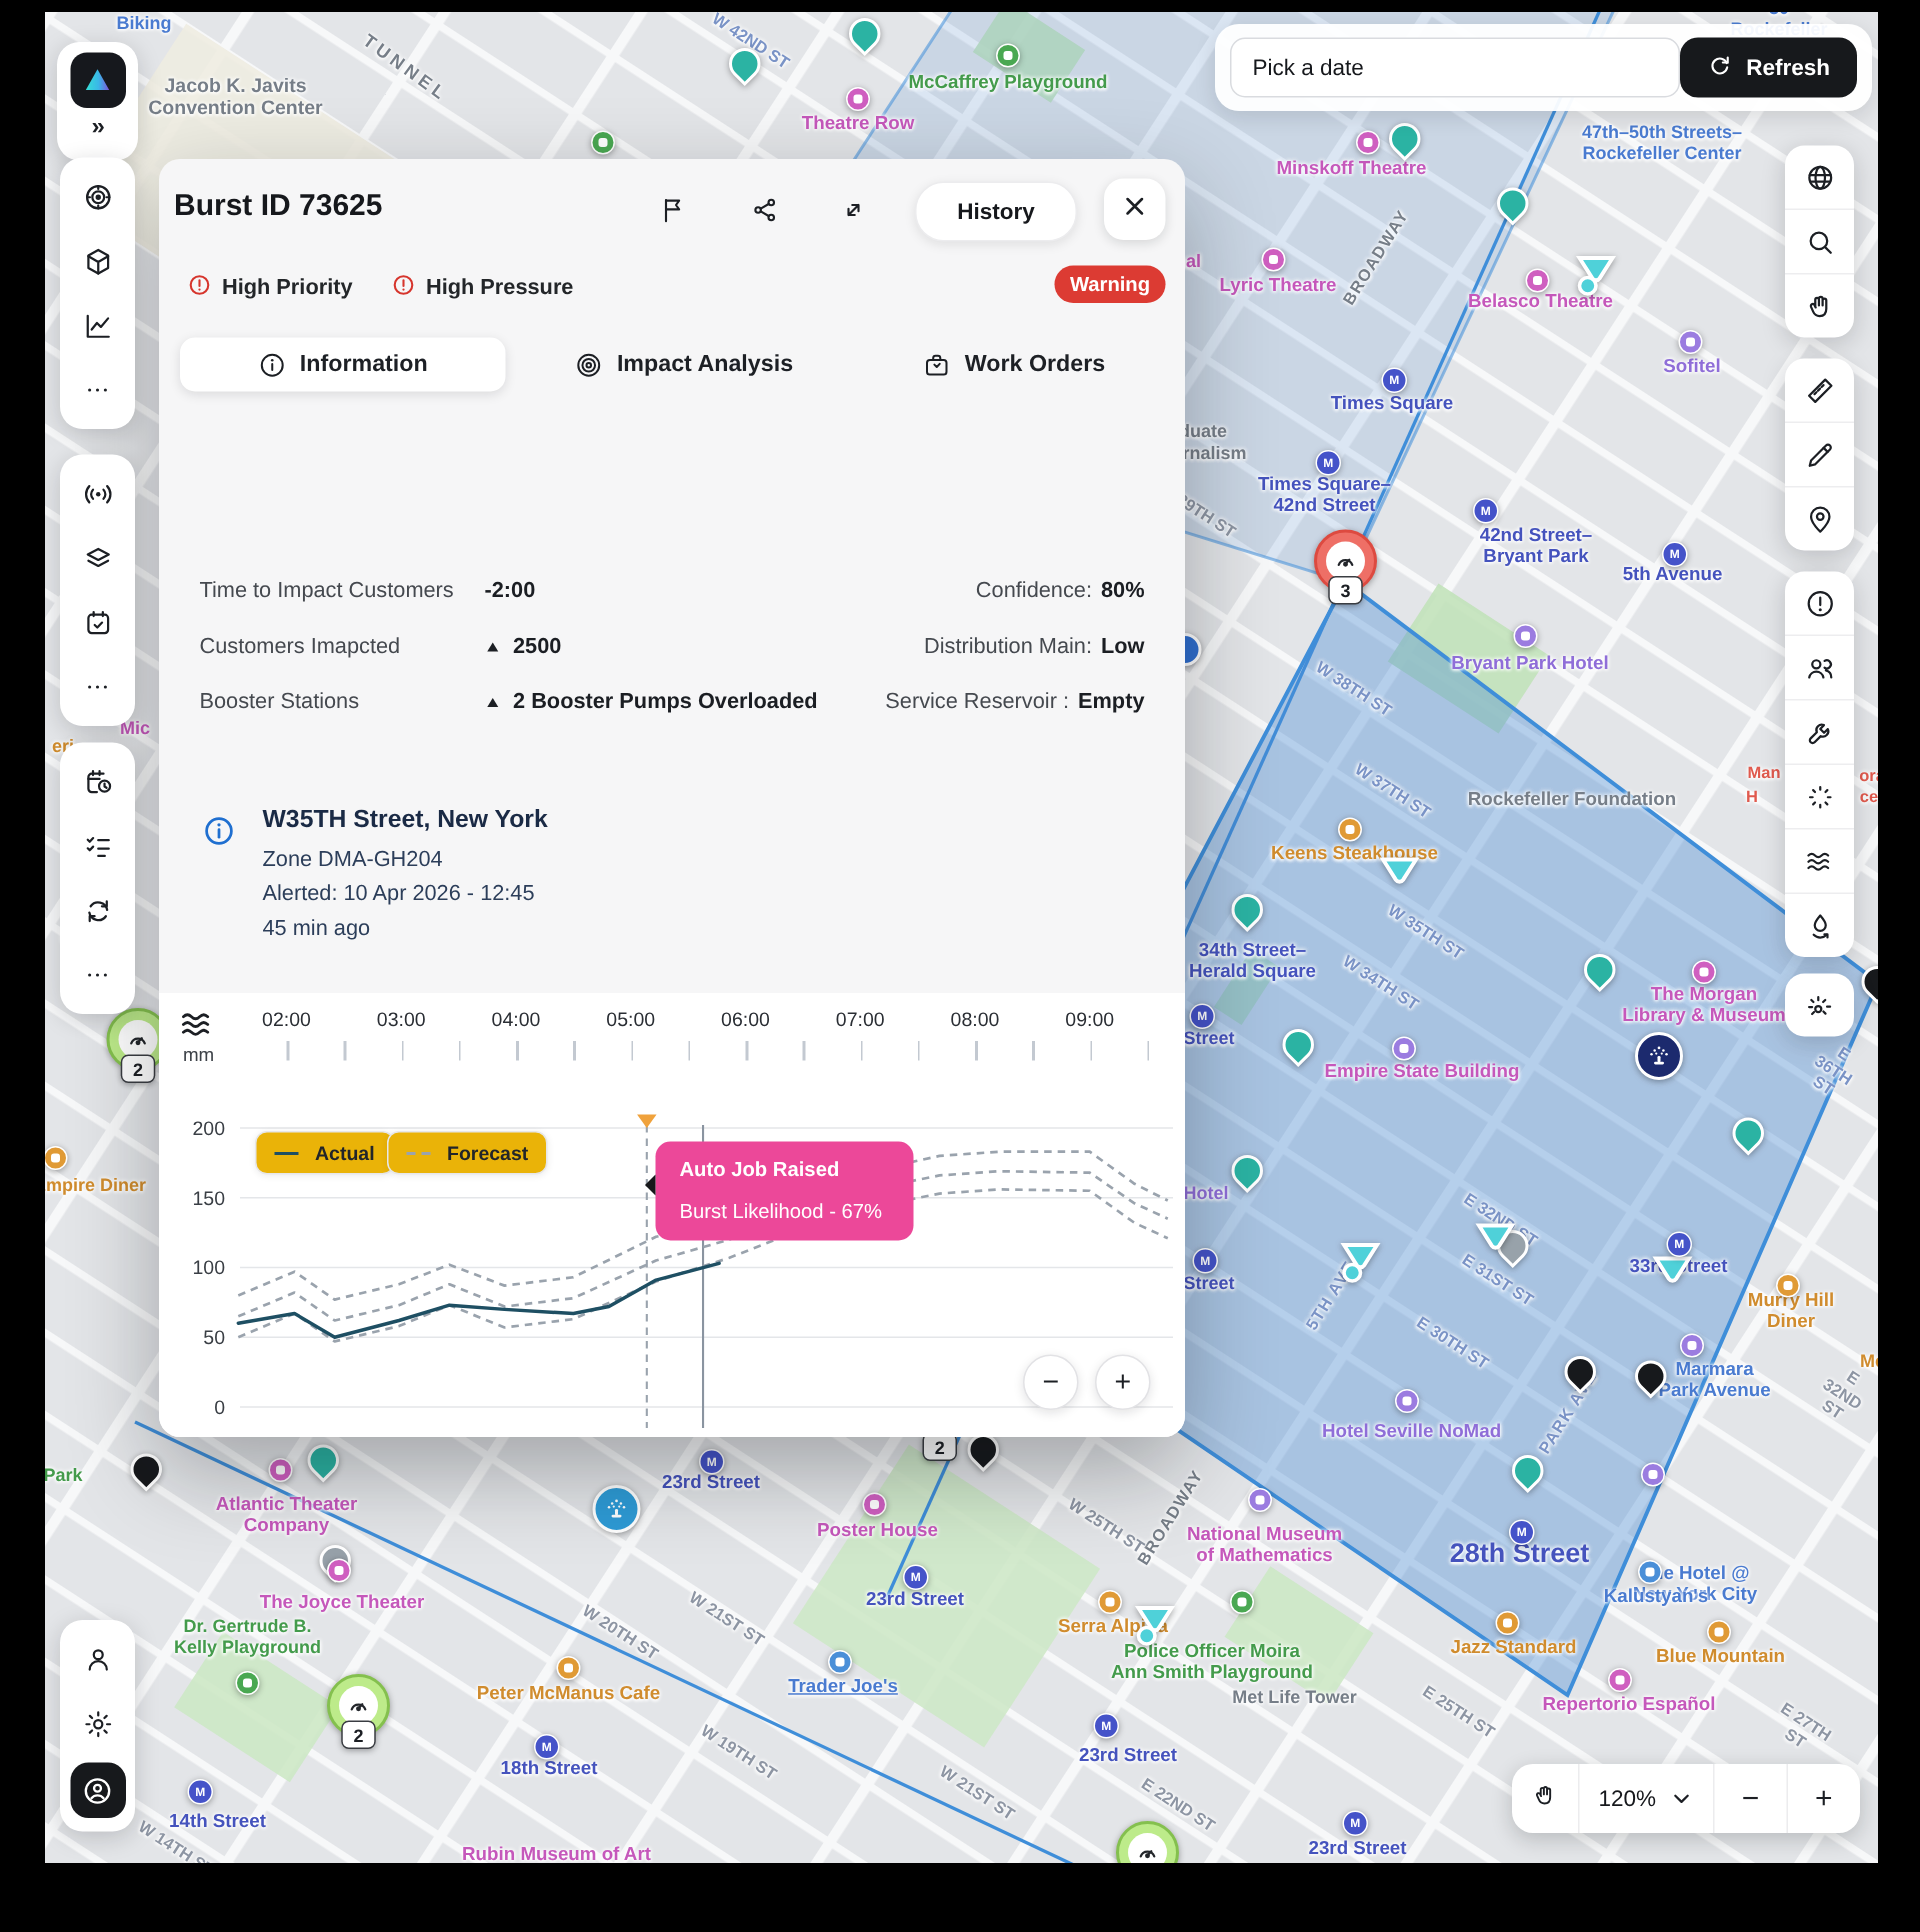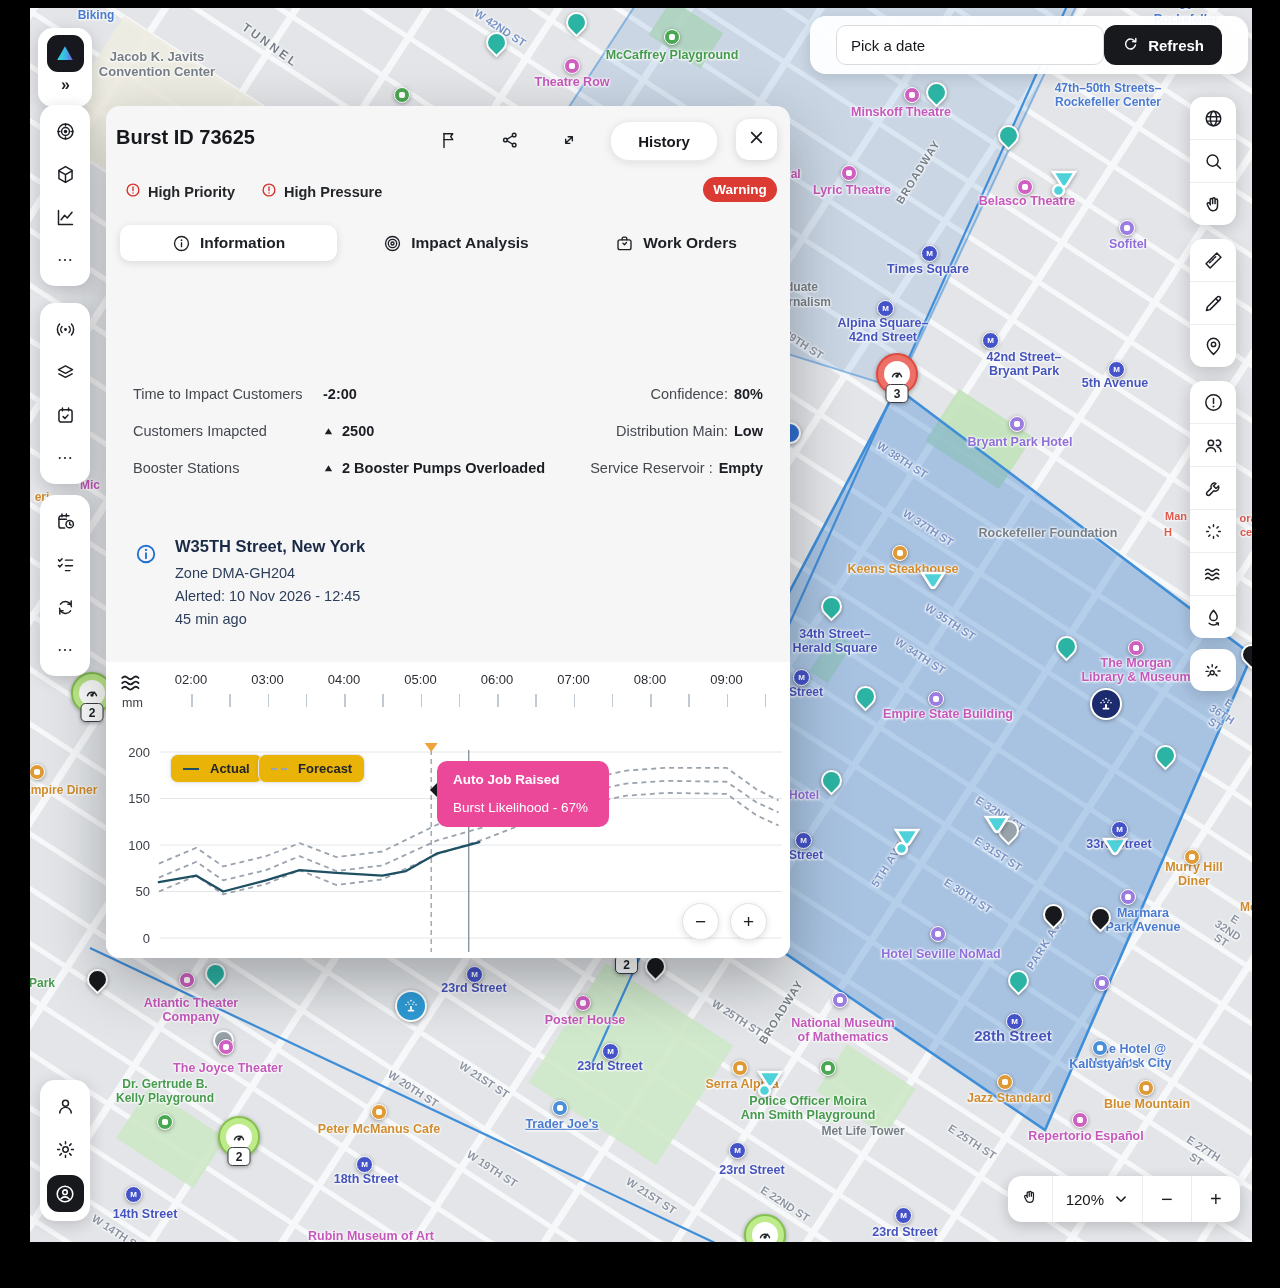--- a/index.html
+++ b/index.html
@@ -30,21 +30,21 @@
   .vdots svg{width:18px;height:18px;}
   
   .side-group{width:50px;display:flex;flex-direction:column;align-items:center;padding:9px 0;gap:9px;}
   .side-group .icon-btn{width:34px;height:34px;border-radius:9px;}
   
   .tool-group{width:46px;display:flex;flex-direction:column;}
   .tool-group .icon-btn{width:46px;height:42px;border-bottom:1px solid #ededef;}
   .tool-group .icon-btn:last-child{border-bottom:none;}
   
   #topbar{position:absolute;left:780px;top:8px;width:438px;height:58px;background:rgba(255,255,255,.94);
-    border-radius:16px;z-index:12;display:flex;align-items:center;padding:0 26px;box-sizing:border-box;
+    border-radius:16px;z-index:12;display:flex;align-items:center;padding:0 10px;box-sizing:border-box;
     box-shadow:0 4px 14px rgba(15,18,22,.12);}
   #date-input{flex:1;height:38px;border:1px solid #d9dbdf;border-radius:10px;background:#fff;display:flex;
     align-items:center;padding:0 14px;font-size:15px;color:#16181c;justify-content:space-between;cursor:text;}
   #refresh-btn{height:40px;padding:0 18px;background:#17191c;border-radius:12px;color:#fff;display:flex;
     align-items:center;gap:9px;font-size:15px;font-weight:600;cursor:pointer;}
   #refresh-btn svg{width:17px;height:17px;}
   
   #zoombar{position:absolute;left:978px;top:1168px;width:232px;height:46px;background:#fff;border-radius:14px;
     z-index:12;display:flex;align-items:center;box-shadow:0 4px 14px rgba(15,18,22,.2);overflow:hidden;}
   #zoombar .zseg{height:100%;display:flex;align-items:center;justify-content:center;border-right:1px solid #ececee;cursor:pointer;}
@@ -149,21 +149,21 @@
       <div class="mlabel" style="left: 642px; top: 47px; color: rgb(68, 155, 76); font-size: 12.5px; transform: translate(-50%, -50%);">McCaffrey Playground</div>
       <div class="mlabel" style="left: 542px; top: 74px; color: rgb(197, 88, 187); font-size: 12.5px; transform: translate(-50%, -50%);">Theatre Row</div>
       <div class="mlabel" style="left: 871px; top: 104px; color: rgb(197, 88, 187); font-size: 12.5px; transform: translate(-50%, -50%);">Minskoff Theatre</div>
       <div class="mlabel" style="left: 1078px; top: 88px; color: rgb(74, 123, 208); font-size: 12px; width: 160px; transform: translate(-50%, -50%);">47th–50th Streets–
 Rockefeller Center</div>
       <div class="mlabel" style="left: 1156px; top: 12px; color: rgb(74, 123, 208); font-size: 12px; transform: translate(-50%, -50%);">30 Rockefeller P</div>
       <div class="mlabel" style="left: 822px; top: 182px; color: rgb(197, 88, 187); font-size: 12.5px; transform: translate(-50%, -50%);">Lyric Theatre</div>
       <div class="mlabel" style="left: 997px; top: 193px; color: rgb(197, 88, 187); font-size: 12.5px; transform: translate(-50%, -50%);">Belasco Theatre</div>
       <div class="mlabel" style="left: 1098px; top: 236px; color: rgb(143, 110, 216); font-size: 12.5px; transform: translate(-50%, -50%);">Sofitel</div>
       <div class="mlabel" style="left: 898px; top: 261px; color: rgb(69, 83, 189); font-size: 12.5px; transform: translate(-50%, -50%);">Times Square</div>
-      <div class="mlabel" style="left: 853px; top: 322px; color: rgb(69, 83, 189); font-size: 12.5px; width: 130px; transform: translate(-50%, -50%);">Alpina Square–
+      <div class="mlabel" style="left: 853px; top: 322px; color: rgb(69, 83, 189); font-size: 12.5px; width: 130px; transform: translate(-50%, -50%);">Times Square–
 42nd Street</div>
       <div class="mlabel" style="left: 994px; top: 356px; color: rgb(69, 83, 189); font-size: 12.5px; width: 120px; transform: translate(-50%, -50%);">42nd Street–
 Bryant Park</div>
       <div class="mlabel" style="left: 1085px; top: 375px; color: rgb(69, 83, 189); font-size: 12.5px; transform: translate(-50%, -50%);">5th Avenue</div>
       <div class="mlabel" style="left: 888px; top: 164px; color: rgb(118, 126, 136); font-size: 11px; letter-spacing: 1px; transform: translate(-50%, -50%) rotate(-58deg);">BROADWAY</div>
       <div class="mlabel" style="left: 751px; top: 1004px; color: rgb(118, 126, 136); font-size: 11px; letter-spacing: 1px; transform: translate(-50%, -50%) rotate(-58deg);">BROADWAY</div>
       <div class="mlabel" style="left: 872px; top: 452px; color: rgb(122, 147, 198); font-size: 11px; transform: translate(-50%, -50%) rotate(33deg);">W 38TH ST</div>
       <div class="mlabel" style="left: 898px; top: 520px; color: rgb(122, 147, 198); font-size: 11px; transform: translate(-50%, -50%) rotate(33deg);">W 37TH ST</div>
       <div class="mlabel" style="left: 768px; top: 333px; color: rgb(141, 149, 163); font-size: 11px; transform: translate(-50%, -50%) rotate(33deg);">W 39TH ST</div>
       <div class="mlabel" style="left: 772px; top: 280px; color: rgb(118, 126, 136); font-size: 12px; transform: translate(-50%, -50%);">duate</div>
@@ -188,21 +188,21 @@
       <div class="mlabel" style="left: 968px; top: 846px; color: rgb(122, 147, 198); font-size: 11px; transform: translate(-50%, -50%) rotate(33deg);">E 31ST ST</div>
       <div class="mlabel" style="left: 938px; top: 888px; color: rgb(122, 147, 198); font-size: 11px; transform: translate(-50%, -50%) rotate(33deg);">E 30TH ST</div>
       <div class="mlabel" style="left: 1089px; top: 836px; color: rgb(69, 83, 189); font-size: 12.5px; transform: translate(-50%, -50%);">33rd Street</div>
       <div class="mlabel" style="left: 1164px; top: 866px; color: rgb(208, 140, 46); font-size: 12.5px; transform: translate(-50%, -50%);">Murry Hill Diner</div>
       <div class="mlabel" style="left: 1113px; top: 912px; color: rgb(74, 123, 208); font-size: 12.5px; width: 110px; transform: translate(-50%, -50%);">Marmara
 Park Avenue</div>
       <div class="mlabel" style="left: 1016px; top: 934px; color: rgb(122, 147, 198); font-size: 11px; letter-spacing: 1px; transform: translate(-50%, -50%) rotate(-58deg);">PARK AVE</div>
       <div class="mlabel" style="left: 1198px; top: 922px; color: rgb(141, 149, 163); font-size: 11px; transform: translate(-50%, -50%) rotate(33deg);">E 32ND ST</div>
       <div class="mlabel" style="left: 1222px; top: 900px; color: rgb(208, 140, 46); font-size: 12px; transform: translate(-50%, -50%);">Med</div>
       <div class="mlabel" style="left: 911px; top: 946px; color: rgb(143, 110, 216); font-size: 12.5px; transform: translate(-50%, -50%);">Hotel Seville NoMad</div>
-      <div class="mlabel" style="left: 983px; top: 1028px; color: rgb(69, 83, 189); font-size: 15px; transform: translate(-50%, -50%);">28th Street</div>
+      <div class="mlabel" style="left: 983px; top: 1028px; color: rgb(69, 83, 189); font-size: 18px; transform: translate(-50%, -50%);">28th Street</div>
       <div class="mlabel" style="left: 1100px; top: 1016px; color: rgb(74, 123, 208); font-size: 12.5px; width: 130px; transform: translate(-50%, -50%); margin-top: 32px;">The Hotel @
 New York City</div>
       <div class="mlabel" style="left: 1074px; top: 1056px; color: rgb(74, 123, 208); font-size: 12.5px; transform: translate(-50%, -50%);">Kalustyan's</div>
       <div class="mlabel" style="left: 979px; top: 1090px; color: rgb(208, 140, 46); font-size: 12.5px; transform: translate(-50%, -50%);">Jazz Standard</div>
       <div class="mlabel" style="left: 1117px; top: 1096px; color: rgb(208, 140, 46); font-size: 12.5px; transform: translate(-50%, -50%);">Blue Mountain</div>
       <div class="mlabel" style="left: 1056px; top: 1128px; color: rgb(197, 88, 187); font-size: 12.5px; transform: translate(-50%, -50%);">Repertorio Español</div>
       <div class="mlabel" style="left: 942px; top: 1134px; color: rgb(141, 149, 163); font-size: 11px; transform: translate(-50%, -50%) rotate(33deg);">E 25TH ST</div>
       <div class="mlabel" style="left: 1170px; top: 1146px; color: rgb(141, 149, 163); font-size: 11px; transform: translate(-50%, -50%) rotate(33deg);">E 27TH ST</div>
       <div class="mlabel" style="left: 833px; top: 1124px; color: rgb(118, 126, 136); font-size: 12px; transform: translate(-50%, -50%);">Met Life Tower</div>
       <div class="mlabel" style="left: 813px; top: 1022px; color: rgb(197, 88, 187); font-size: 12.5px; width: 150px; transform: translate(-50%, -50%);">National Museum
@@ -961,21 +961,21 @@
         </span>
     </div>
 
     <div class="abs" id="loc-icon"><span><svg viewBox="0 0 24 24" fill="none" stroke="#1f6fd0" stroke-width="2" stroke-linecap="round">
             <circle cx="12" cy="12" r="9"></circle>
             <path d="M12 11v5.5"></path>
             <circle cx="12" cy="7.5" r="1.2" fill="#1f6fd0" stroke="none"></circle>
           </svg></span></div>
     <div class="abs" id="loc-title">W35TH Street, New York</div>
     <div class="abs loc-line" style="top:459px">Zone DMA-GH204</div>
-    <div class="abs loc-line" style="top:482px">Alerted: 10 Nov 2026 - 12:45</div>
+    <div class="abs loc-line" style="top:482px">Alerted: 10 Apr 2026 - 12:45</div>
     <div class="abs loc-line" style="top:505px">45 min ago</div>
 
     <div class="abs" id="timeline">
       <span id="tl-wave"><svg viewBox="0 0 24 24" fill="none" stroke="#1c1f24" stroke-width="1.7" stroke-linecap="round" stroke-linejoin="round">
             <path d="M3 7.2c1.7-1.7 3.3-1.7 5 0s3.3 1.7 5 0 3.3-1.7 5 0"></path>
             <path d="M3 12c1.7-1.7 3.3-1.7 5 0s3.3 1.7 5 0 3.3-1.7 5 0"></path>
             <path d="M3 16.8c1.7-1.7 3.3-1.7 5 0s3.3 1.7 5 0 3.3-1.7 5 0"></path>
           </svg></span>
       <span id="tl-unit">mm</span>
     <div class="tl-label" style="left: 85px;">02:00</div>

